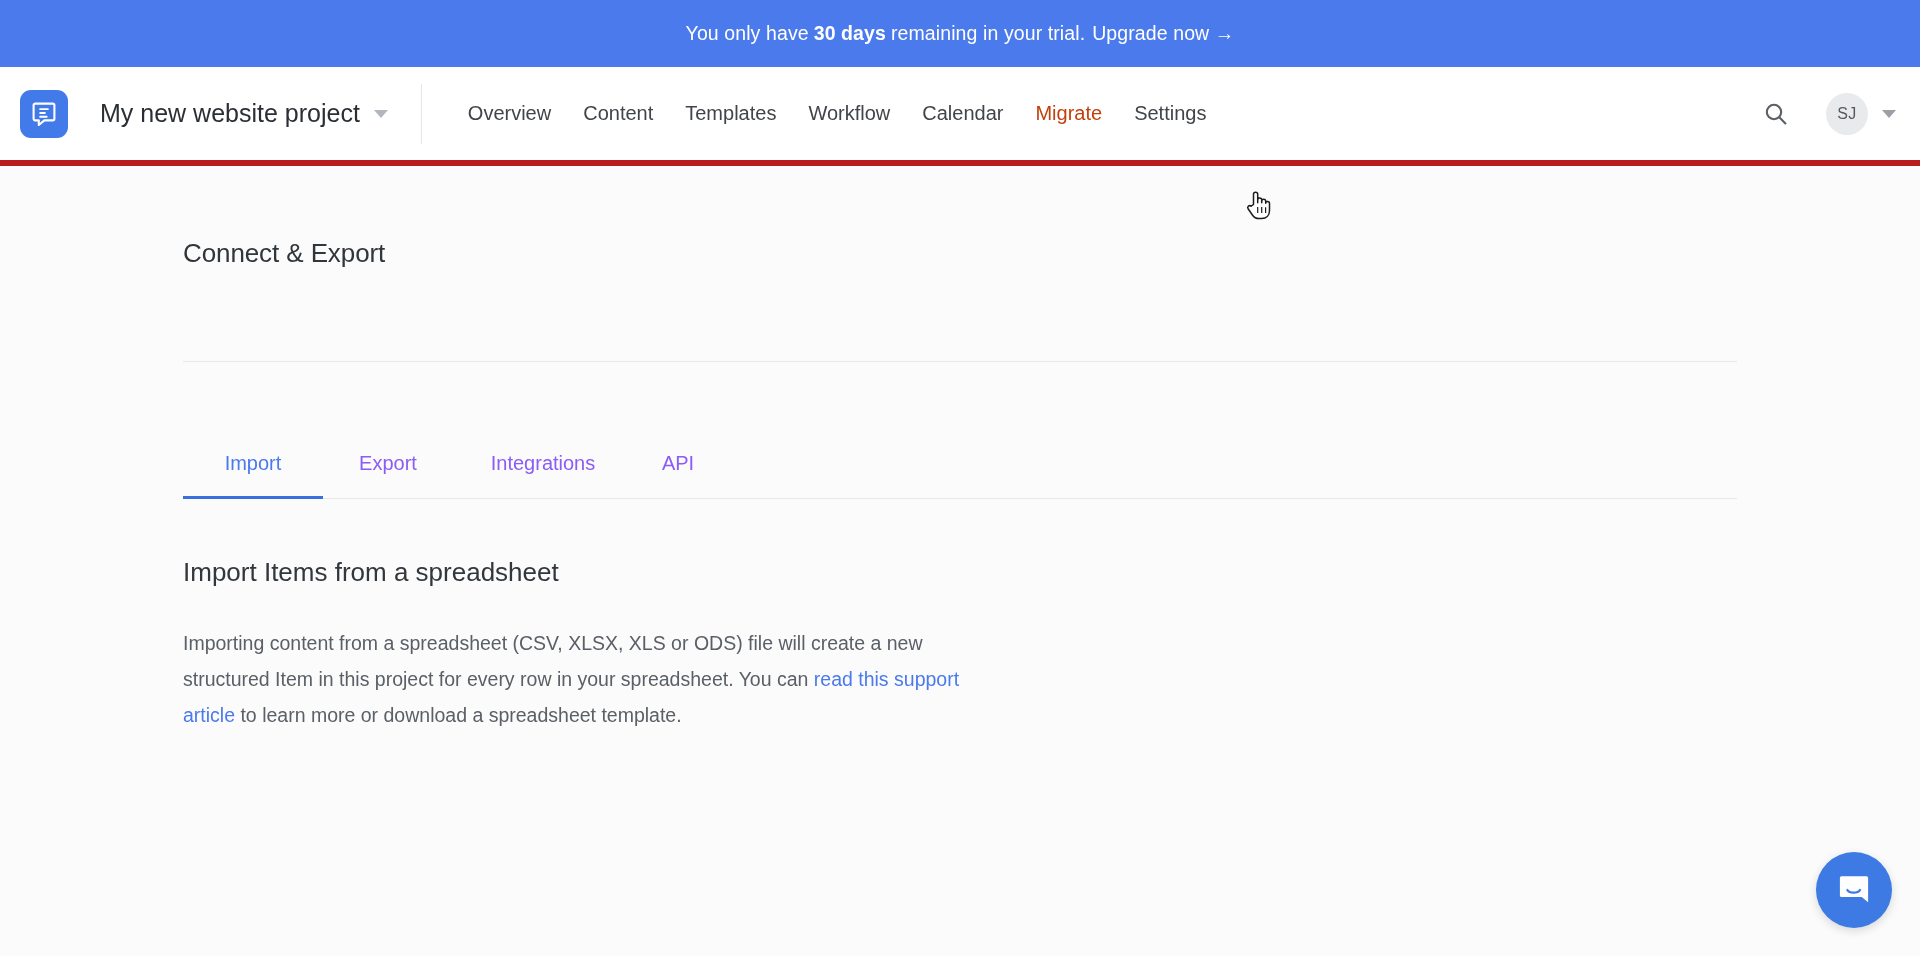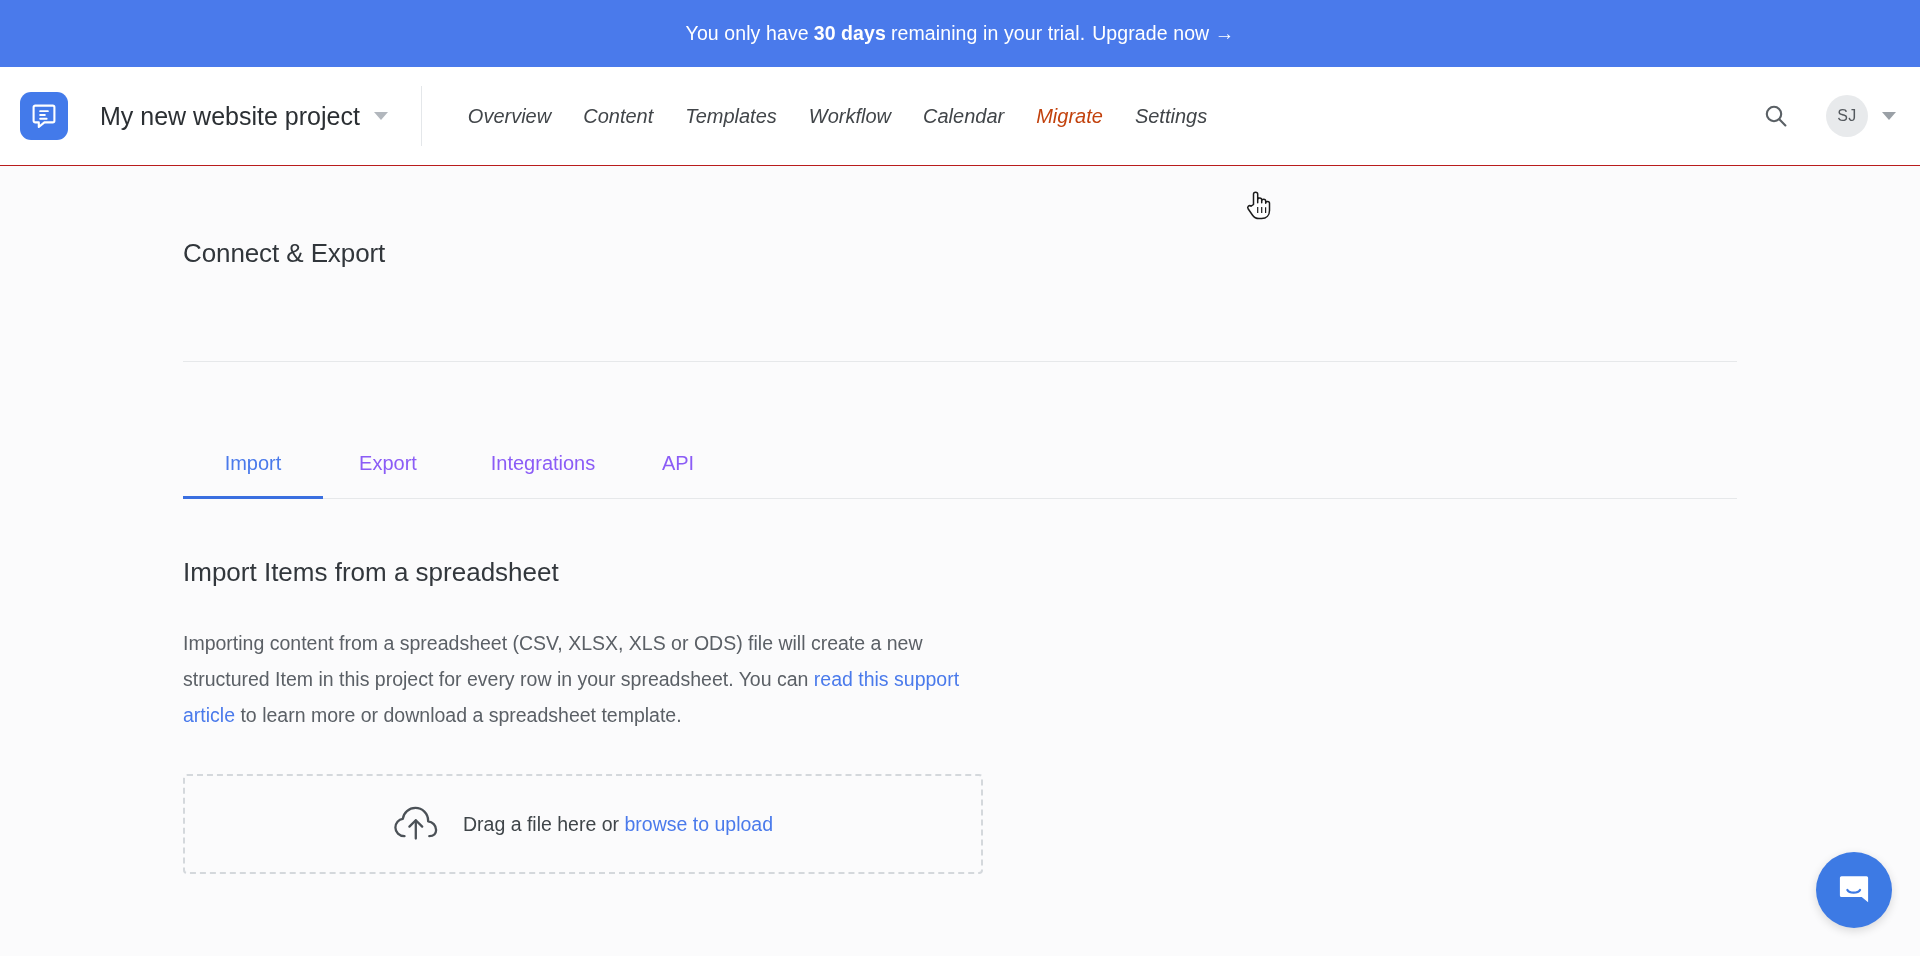--- a/index.html
+++ b/index.html
@@ -33,21 +33,21 @@
     text-decoration: none;
     margin-left: 7px;
     white-space: nowrap;
   }
   .trial-banner .pre { white-space: nowrap; }
 
   
   .topnav {
     height: 99px;
     background: #ffffff;
-    border-bottom: 1px solid #b91c1c;
+    border-bottom: 6px solid #b91c1c;
     display: flex;
     align-items: center;
     padding: 0 24px 0 20px;
     position: relative;
   }
   .brand-block {
     display: flex;
     align-items: center;
     flex: 0 0 auto;
   }
@@ -82,21 +82,20 @@
     background: #e4e7ea;
     margin-left: 33px;
     margin-right: 0;
     flex: 0 0 auto;
   }
   .nav-links {
     display: flex;
     align-items: center;
     margin-left: 30px;
     gap: 0;
-    font-style: italic;
   }
   .nav-link {
     font-size: 20px;
     color: #3f4busy;
     color: #414549;
     padding: 8px 16px;
     text-decoration: none;
     white-space: nowrap;
     cursor: pointer;
     position: relative;
@@ -328,30 +327,20 @@
       <div class="tab tab-0 active">Import</div>
       <div class="tab tab-1">Export</div>
       <div class="tab tab-2">Integrations</div>
       <div class="tab tab-3">API</div>
     </div>
 
     <h2 class="panel-title">Import Items from a spreadsheet</h2>
 
     <p class="panel-desc"><span>Importing content from a spreadsheet (CSV, XLSX, XLS or ODS) file will create a new structured Item in this project for every row in your spreadsheet. You can </span><a href="#" class="inline-link">read this support article</a><span> to learn more or download a spreadsheet template.</span></p>
 
-    <div class="dropzone">
-      <div class="dropzone-inner">
-        <svg width="46" height="40" viewBox="0 0 46 40">
-          <path d="M11.5 32.2 C6.2 32.2 2.4 28.3 2.4 23.4 C2.4 19.0 5.6 15.4 9.8 14.8 C10.6 8.6 15.9 3.9 22.4 3.9 C29.4 3.9 35.1 9.5 35.1 16.4 C35.1 16.7 35.1 17.0 35.1 17.3 C39.6 17.8 43.1 21.5 43.1 26.0 C43.1 29.4 40.9 32.2 36.3 32.2" fill="none" stroke="#4b5157" stroke-width="2.3" stroke-linecap="round" stroke-linejoin="round"></path>
-          <line x1="22.8" y1="34.6" x2="22.8" y2="16.6" stroke="#4b5157" stroke-width="2.3" stroke-linecap="round"></line>
-          <polyline points="16.4,22.6 22.8,16.2 29.2,22.6" fill="none" stroke="#4b5157" stroke-width="2.3" stroke-linecap="round" stroke-linejoin="round"></polyline>
-        </svg>
-        <div class="dropzone-text"><span>Drag a file here or </span><a href="#" class="inline-link">browse to upload</a></div>
-      </div>
-    </div>
   </div>
 
   <div class="chat-launcher">
     <svg width="38" height="38" viewBox="0 0 38 38">
       <path d="M6.5 5.2 h25 a1.6 1.6 0 0 1 1.6 1.6 v24.4 l-6.4 -5.2 h-20.2 a1.6 1.6 0 0 1 -1.6 -1.6 v-17.6 a1.6 1.6 0 0 1 1.6 -1.6 z" fill="#ffffff"></path>
       <path d="M12.4 19.0 C14.4 22.6 22.8 22.6 25.0 19.0" fill="none" stroke="#3d7ae4" stroke-width="2.3" stroke-linecap="round"></path>
     </svg>
   </div>
 </div>
 

